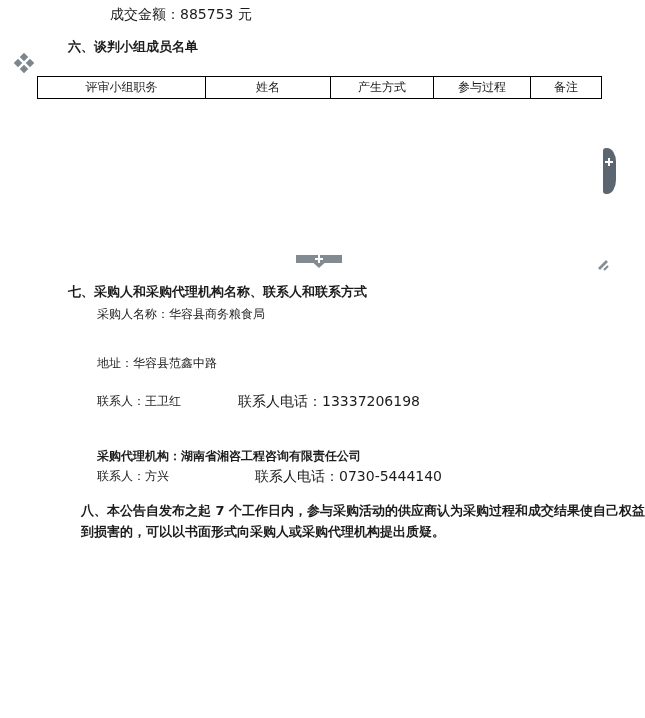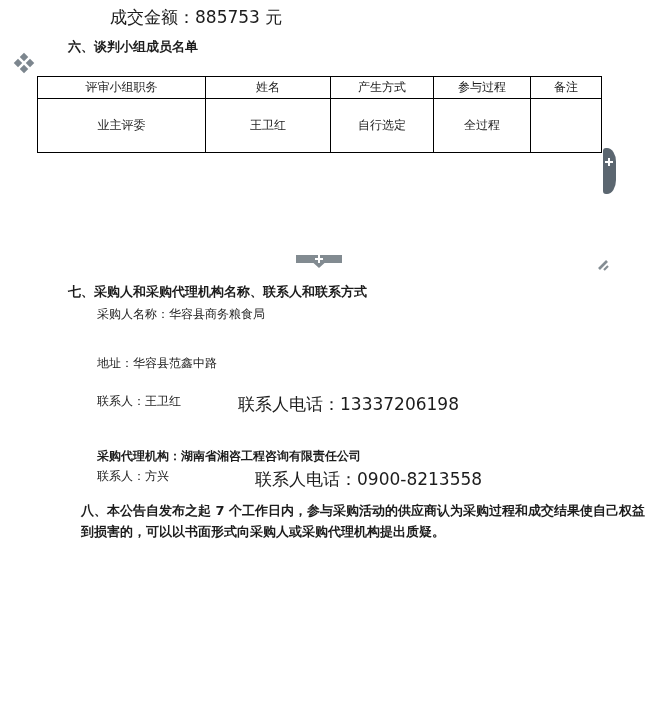--- a/index.html
+++ b/index.html
@@ -2,21 +2,21 @@
 <html><head>
 <meta charset="utf-8">
 <style>
   html,body{margin:0;padding:0;}
   body{
     width:645px;height:718px;position:relative;background:#ffffff;
     font-family:"DejaVu Sans","Liberation Sans",sans-serif;
     color:#1c1c1c;overflow:hidden;
   }
   .abs{position:absolute;}
-  .body-text{font-size:17px;white-space:pre;}
+  .body-text{font-size:14px;white-space:pre;}
   .heading{font-size:13px;font-weight:bold;white-space:pre;}
 
   
   table.members{
     border-collapse:collapse;table-layout:fixed;
     position:absolute;left:37px;top:76px;width:564px;
   }
   table.members td,table.members th{
     border:1px solid #000;text-align:center;vertical-align:middle;
     font-size:12px;font-weight:normal;padding:0;overflow:hidden;
@@ -81,27 +81,20 @@
       <col style="width:71px">
   </colgroup>
   <tbody>
       <tr class="hdr">
     <th>评审小组职务</th>
     <th>姓名</th>
     <th>产生方式</th>
     <th>参与过程</th>
     <th>备注</th>
   </tr>
-  <tr class="r3">
-    <td>业主评委</td>
-    <td>王卫红</td>
-    <td>自行选定</td>
-    <td>全过程</td>
-    <td></td>
-  </tr>
 </tbody>
   </table>
 
 <div class="abs right-handle">
     <span class="plus"></span>
   </div>
 
 <div class="abs bottom-handle">
     <span class="plus"></span>
   </div>
@@ -118,15 +111,15 @@
 <div class="contact-line" style="top:306px;"><span>采购人名称：</span><span>华容县商务粮食局</span></div>
 
 <div class="contact-line" style="top:355px;"><span>地址：</span><span>华容县范鑫中路</span></div>
 
 <div class="contact-line" style="top:393px;"><span>联系人：</span><span>王卫红</span></div>
 <div class="abs body-text" style="left:238px;top:393px;"><span>联系人电话：</span><span>13337206198</span></div>
 
 <div class="contact-line" style="top:448px;font-weight:bold;"><span>采购代理机构：</span><span>湖南省湘咨工程咨询有限责任公司</span></div>
 
 <div class="contact-line" style="top:468px;"><span>联系人：</span><span>方兴</span></div>
-<div class="abs body-text" style="left:255px;top:468px;"><span>联系人电话：</span><span>0900-8213558</span></div>
+<div class="abs body-text" style="left:255px;top:468px;"><span>联系人电话：</span><span>0730-5444140</span></div>
 
 <div class="abs" style="left:40px;top:500px;width:578px;font-size:13px;font-weight:bold;line-height:21px;margin-left:41px;">八、本公告自发布之起 7 个工作日内，参与采购活动的供应商认为采购过程和成交结果使自己权益受到损害的，可以以书面形式向采购人或采购代理机构提出质疑。</div>
 
 </body></html>

